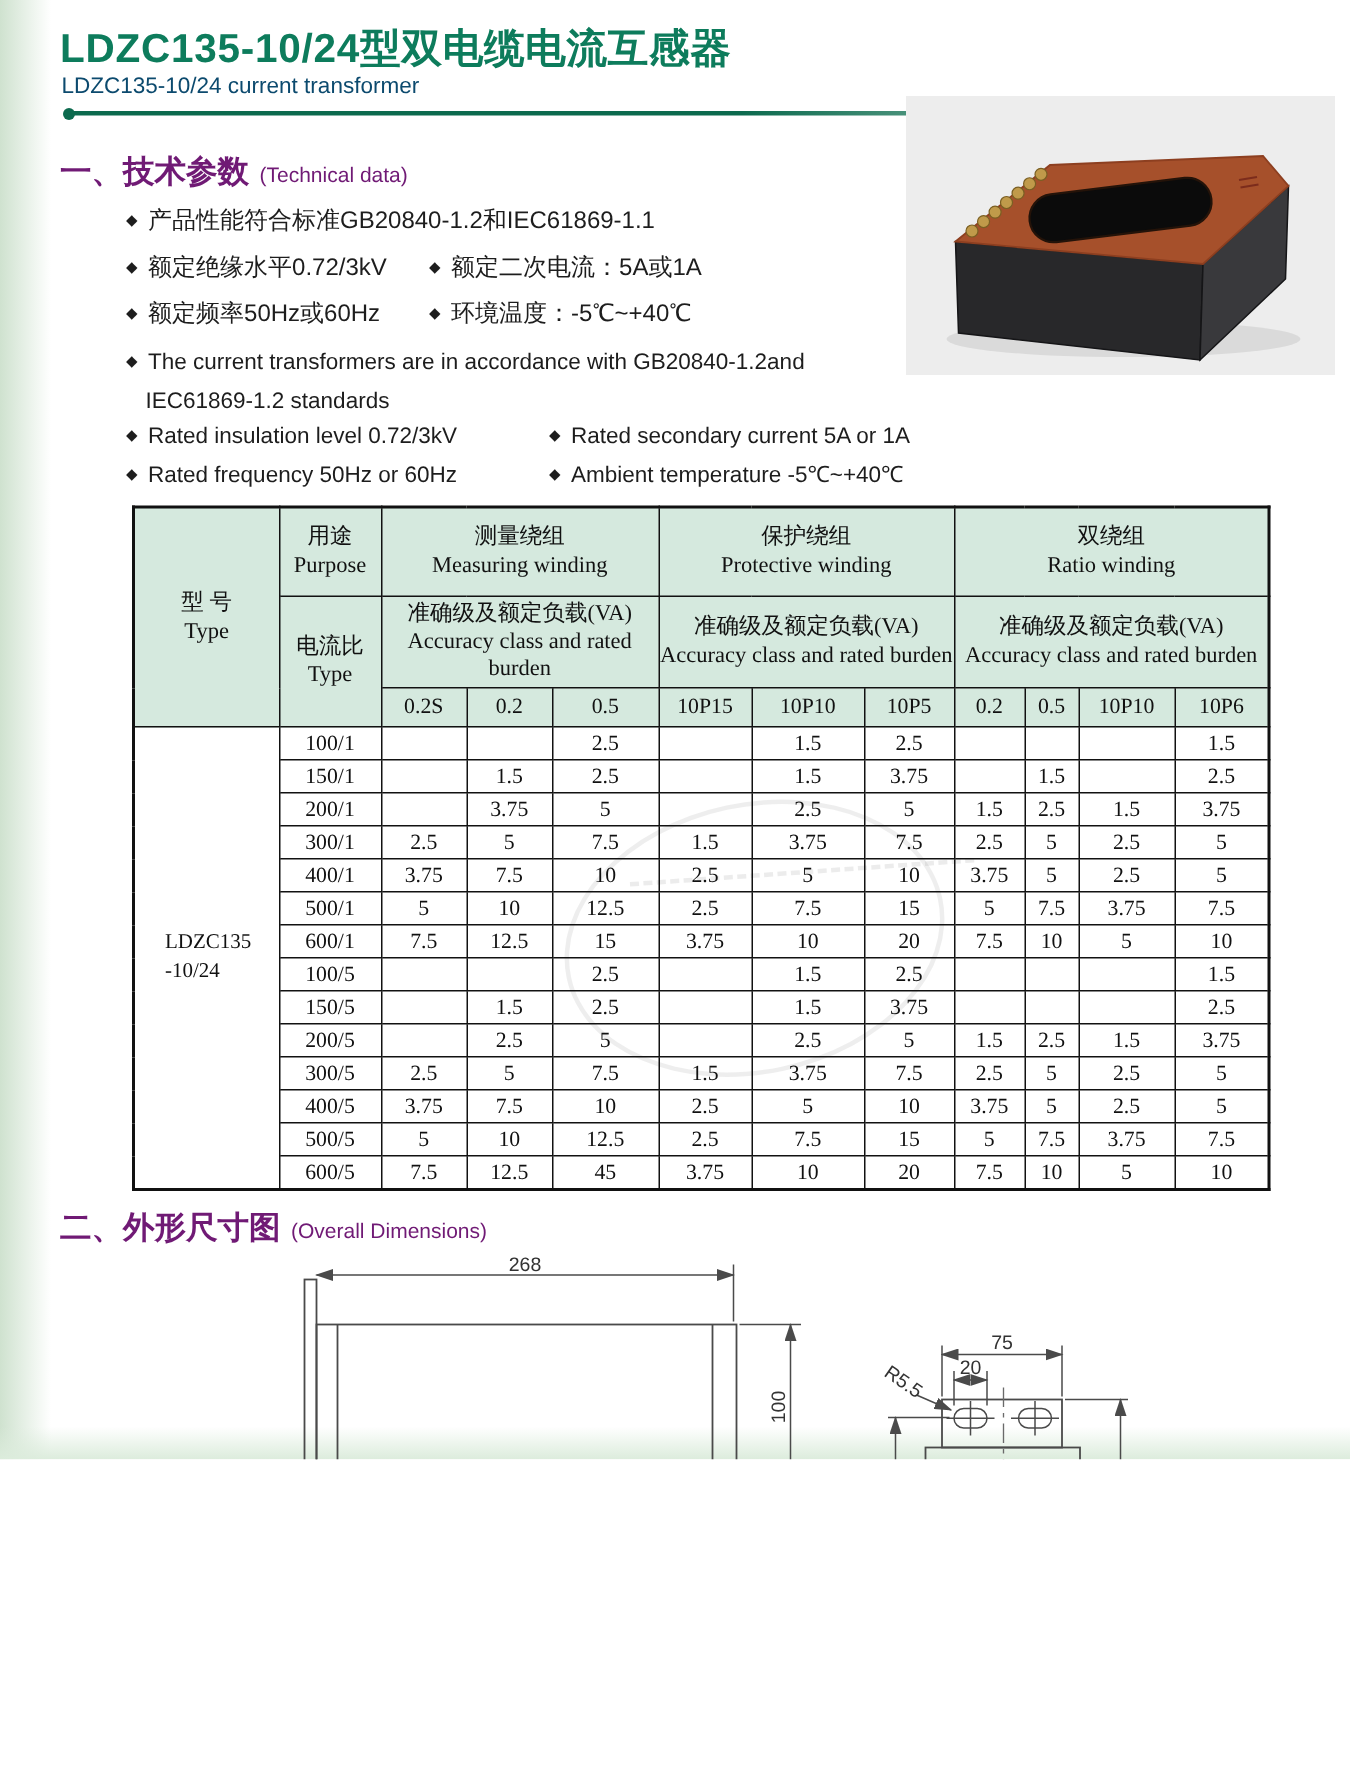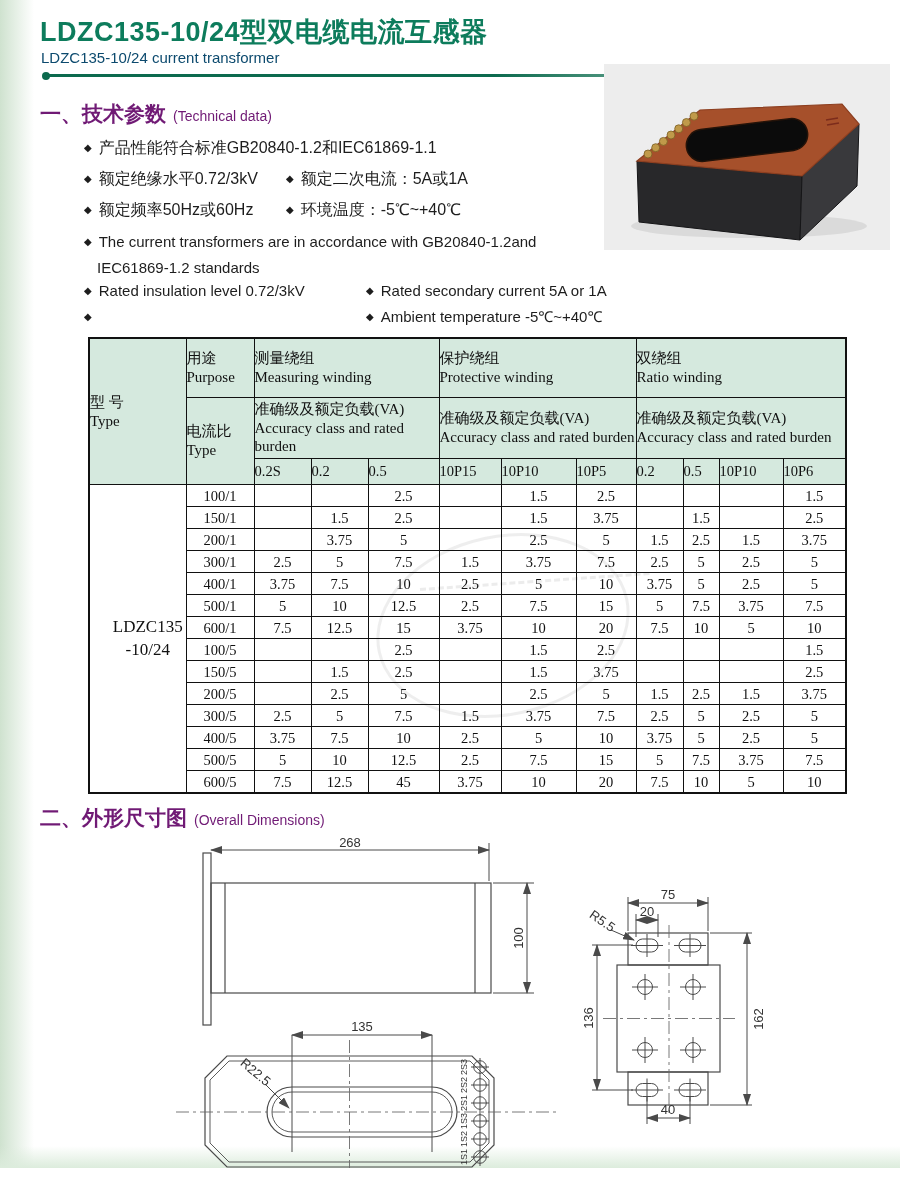--- a/index.html
+++ b/index.html
@@ -1,17 +1,17 @@
 <!DOCTYPE html>
 <html><head>
 <meta charset="utf-8">
 <style>
   html,body { margin:0; padding:0; background:#fff; }
   body { font-family:"Liberation Sans", sans-serif; }
-  .page { position:relative; width:900px; height:1168px; background:#ffffff; overflow:hidden; }
+  .page { position:relative; width:900px; height:973px; background:#ffffff; overflow:hidden; }
   .page::before { content:""; position:absolute; left:0; top:0; width:34px; height:100%;
     background:linear-gradient(to right,#cfe2cf 0%, rgba(255,255,255,0) 100%); z-index:0; }
   .page::after { content:""; position:absolute; left:0; bottom:0; width:100%; height:22px;
     background:linear-gradient(to top,#dcecdc 0%, rgba(255,255,255,0) 100%); z-index:0; pointer-events:none; }
 
   
   .title { position:absolute; left:40px; top:14px; font-size:27px; font-weight:bold; color:#0d7c5c; letter-spacing:.5px; white-space:nowrap; }
   .subtitle { position:absolute; left:41px; top:49px; font-size:15px; color:#0c4a6e; }
   .divider { position:absolute; left:42px; top:72px; width:818px; height:8px; }
   .divider .line { position:absolute; top:2px; left:5px; right:0; height:3px; border-radius:2px;
@@ -36,26 +36,26 @@
   .mk { font-size:10px; margin-right:7px; position:relative; top:-2px; color:#1d1d1d; }
   .cont { padding-left:13px;align-items:center; }
 
   
   .photo { position:absolute; left:604px; top:64px; width:286px; height:186px; z-index:1; }
 
   
   .spec-table { position:absolute; left:88px; top:337px; width:757px; border-collapse:collapse; table-layout:fixed;
     font-family:"Liberation Serif", serif; color:#111; z-index:1; background:transparent; border:2px solid #111; }
   .spec-table th, .spec-table td { border:1px solid #111; padding:0; }
-  .spec-table thead th { background:#d5e9de; font-weight:normal; font-size:15px; text-align:left; line-height:1.25; }
+  .spec-table thead th { background:#d5e9de; font-weight:normal; font-size:15px; text-align:center; line-height:1.25; }
   .spec-table thead tr.r1 th { height:58px; }
   .spec-table thead tr.r2 th { height:60px; }
   .spec-table thead tr.r3 th { height:25px; font-size:14.5px; }
   .spec-table tbody td { height:21px; text-align:center; font-size:14.5px; line-height:20px; background:transparent; }
-  .spec-table .type-cell { text-align:center; padding-left:20px; font-size:17px; line-height:1.3; vertical-align:middle; }
+  .spec-table .type-cell { text-align:left; padding-left:20px; font-size:14px; line-height:1.3; vertical-align:middle; }
   .spec-table .ratio-cell { }
   .watermark { position:absolute; left:375px; top:535px; width:250px; height:175px; border-radius:50%;
     border:3px solid rgba(150,150,150,.16); transform:rotate(-12deg); z-index:0; }
   .watermark2 { position:absolute; left:420px; top:580px; width:230px; height:8px;
     border-top:3px dashed rgba(150,150,150,.18); transform:rotate(-4deg); z-index:0; }
 
   
   .draw { position:absolute; z-index:1; }
   .dimtxt { font-family:"Liberation Sans", sans-serif; font-size:13px; fill:#333; }
   .termtxt { font-family:"Liberation Sans", sans-serif; font-size:9px; fill:#333; }
@@ -143,20 +143,21 @@
           <span>Rated  insulation level 0.72/3kV</span>
         </span>
       <span class="bi">
           <span class="mk">◆</span>
           <span>Rated  secondary current 5A or 1A</span>
         </span>
     </div>
     <div class="brow en">
       <span class="bi w282">
           <span class="mk">◆</span>
+          <span>Rated  frequency 50Hz or 60Hz</span>
         </span>
       <span class="bi">
           <span class="mk">◆</span>
           <span>Ambient temperature  -5℃~+40℃</span>
         </span>
     </div>
   </div>
 
   <div class="watermark"></div>
   <div class="watermark2"></div>

